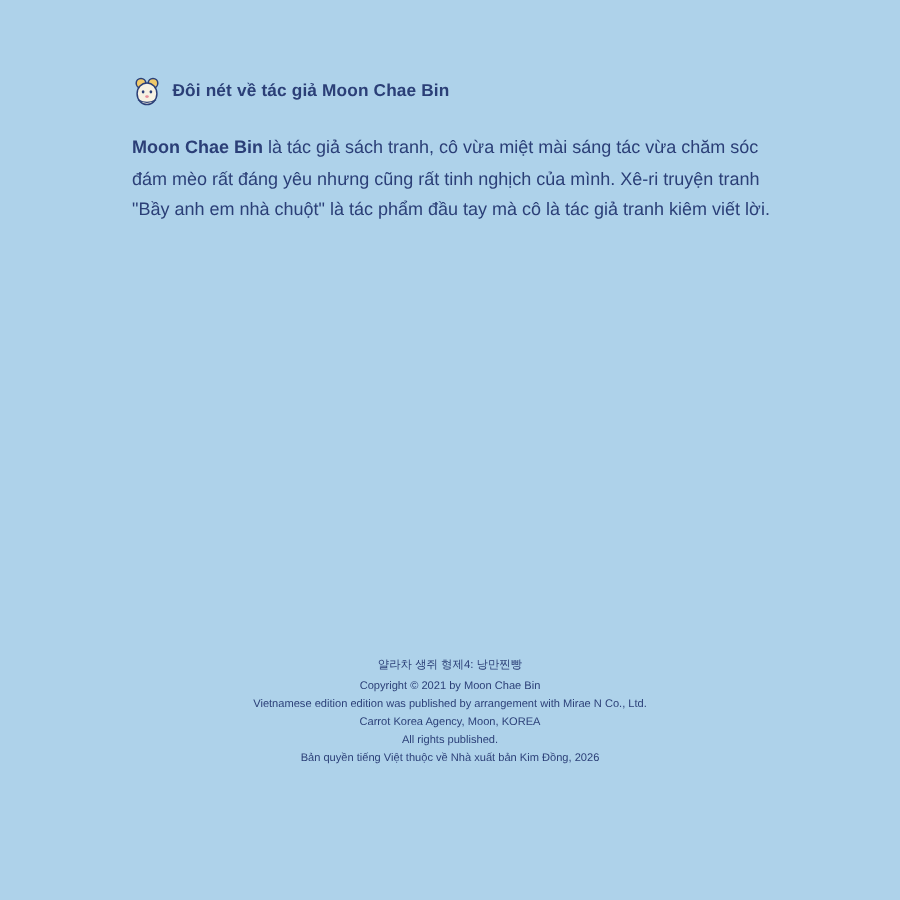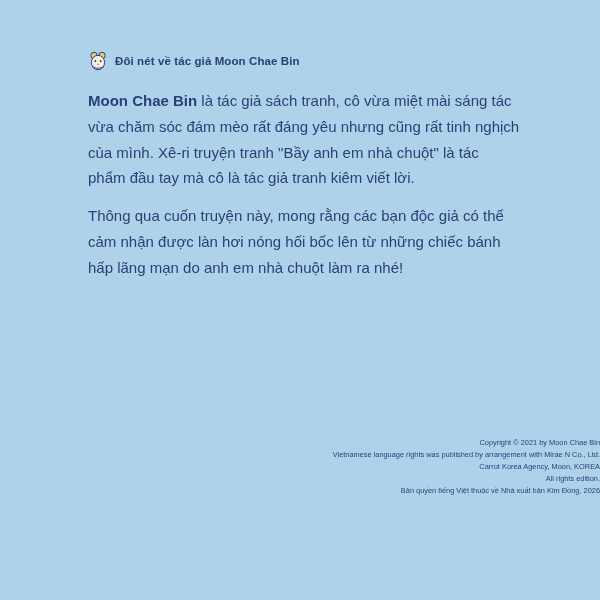--- a/index.html
+++ b/index.html
@@ -42,21 +42,21 @@
     position: relative;
   }
   .author-title {
     font-size: 11.5px;
     font-weight: bold;
     color: #2b3f77;
     letter-spacing: 0.1px;
     line-height: 1.2;
   }
   .author-para {
-    font-size: 15px;
+    font-size: 12px;
     line-height: 1.72;
     color: #2b3f77;
     margin: 0 0 12px 0;
     text-align: left;
   }
   .author-para .name {
     font-weight: bold;
   }
 
   
@@ -69,21 +69,20 @@
     color: #2b3f77;
   }
   .colophon .kr {
     font-size: 7.6px;
     line-height: 1.6;
     margin-bottom: 2px;
   }
   .colophon .line {
     font-size: 7.4px;
     line-height: 1.62;
-    text-align: right;
   }
 </style>
 </head>
 <body>
 
 <div class="page">
 
   <div class="author-block">
 
     <div class="author-heading">
@@ -96,24 +95,24 @@
           <ellipse cx="12.6" cy="11.2" rx="0.9" ry="1.1" fill="#2b3f77"></ellipse>
           <ellipse cx="10" cy="14.4" rx="1.2" ry="0.9" fill="#e88f9a"></ellipse>
           <path d="M4 16.5 Q10 20 16 16.5" fill="none" stroke="#2b3f77" stroke-width="0.9"></path>
         </svg>
       </span>
       <span class="author-title">Đôi nét về tác giả Moon Chae Bin</span>
     </div>
 
     <p class="author-para"><span class="name">Moon Chae Bin</span><span> là tác giả sách tranh, cô vừa miệt mài sáng tác vừa chăm sóc đám mèo rất đáng yêu nhưng cũng rất tinh nghịch của mình. Xê-ri truyện tranh "Bầy anh em nhà chuột" là tác phẩm đầu tay mà cô là tác giả tranh kiêm viết lời.</span></p>
 
-    <p class="author-para">Thông qua cuốn truyện này, mong rằng các bạn độc giả có thể cảm nhận được làn hơi nóng hối bốc lên từ những chiếc bánh hấp lãng mạn do anh em nhà chuột làm ra nhé!</p>
   </div>
 
   <div class="colophon">
+    <div class="kr">얄라차 생쥐 형제4: 낭만찐빵</div>
     <div class="line">Copyright © 2021 by Moon Chae Bin</div>
-    <div class="line">Vietnamese language rights was published by arrangement with Mirae N Co., Ltd.</div>
+    <div class="line">Vietnamese edition edition was published by arrangement with Mirae N Co., Ltd.</div>
     <div class="line">Carrot Korea Agency, Moon, KOREA</div>
-    <div class="line">All rights edition.</div>
+    <div class="line">All rights published.</div>
     <div class="line">Bản quyền tiếng Việt thuộc về Nhà xuất bản Kim Đồng, 2026</div>
   </div>
 
 </div>
 
 </body></html>

